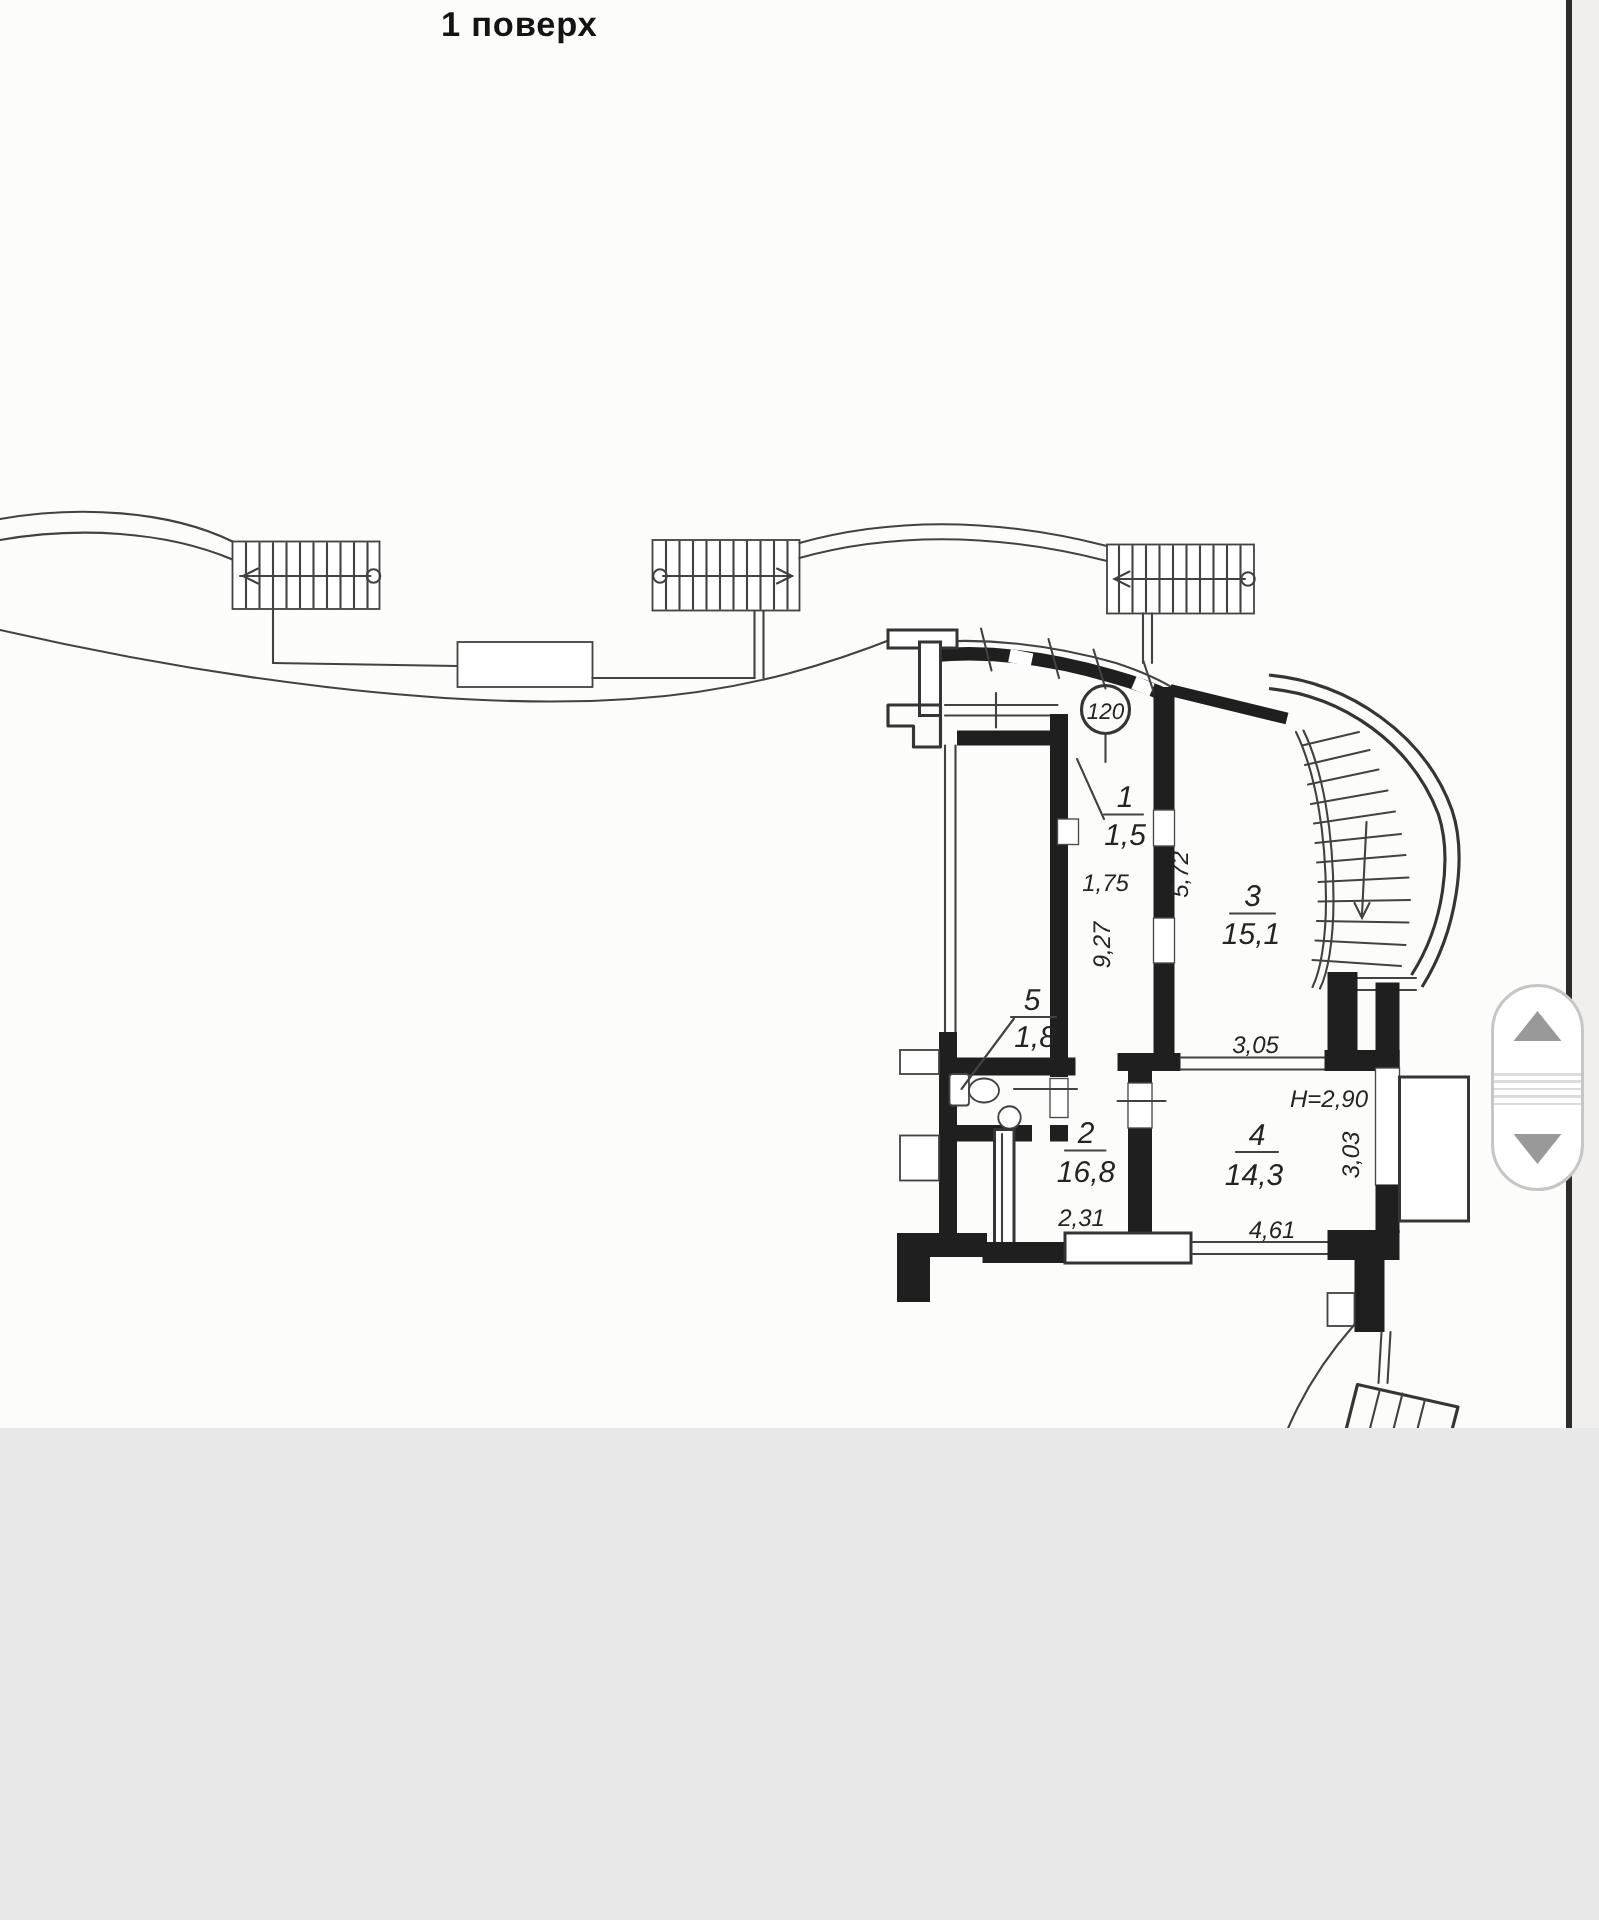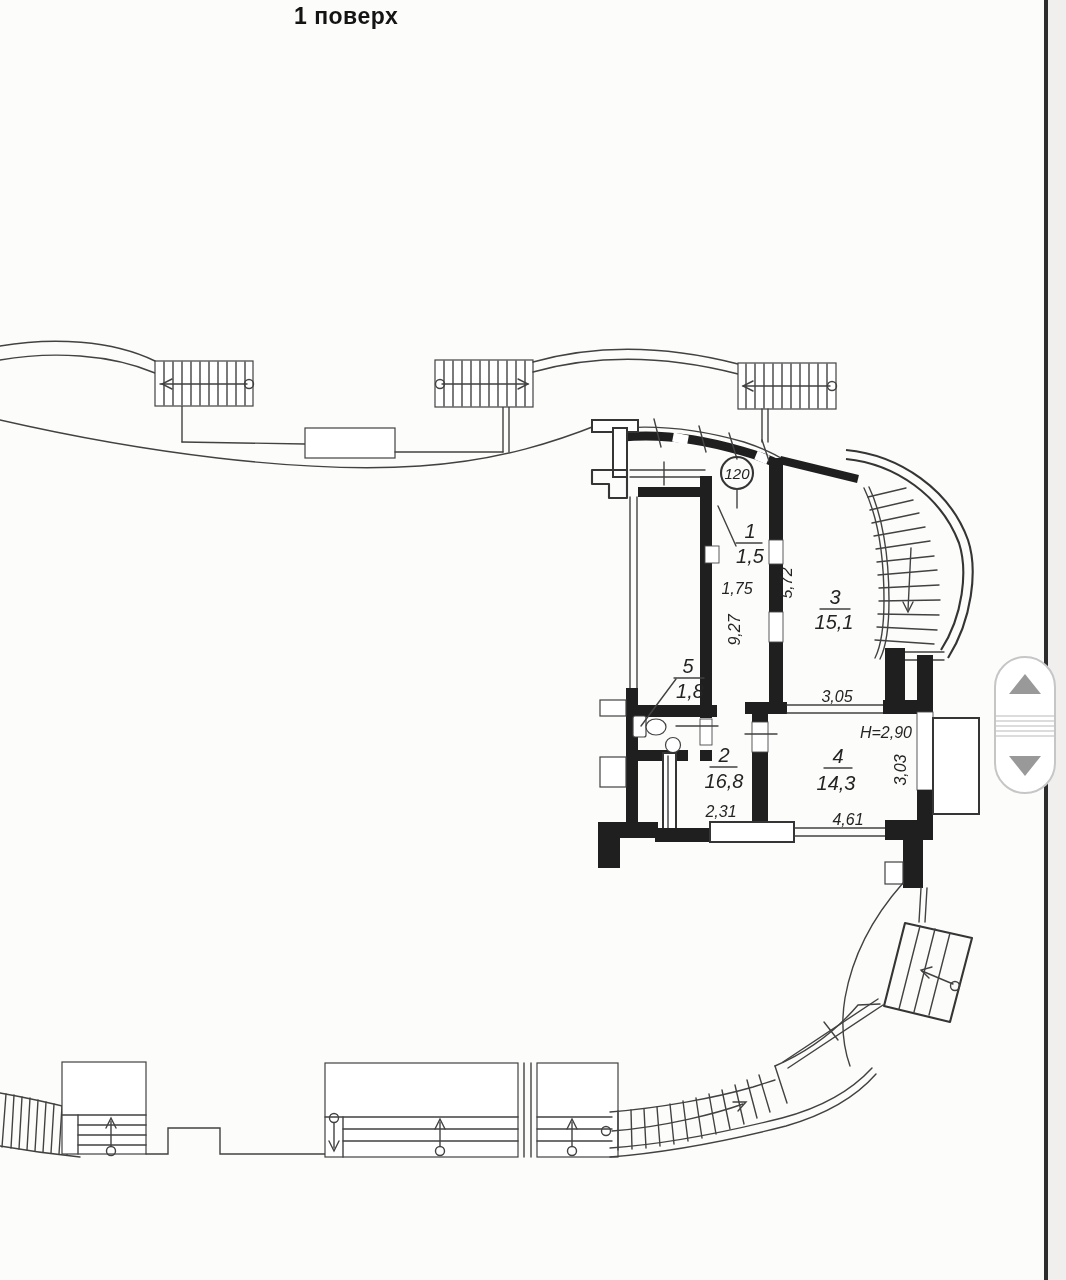--- a/index.html
+++ b/index.html
@@ -1,17 +1,17 @@
 <!DOCTYPE html>
 <html><head>
 <meta charset="utf-8">
 <style>
   html,body { margin:0; padding:0; background:#e8e8e8; }
   .page {
-    position:relative; width:1066px; height:1280px;
+    position:relative; width:1066px; height:952px;
     background:#fcfcfb; overflow:hidden;
     font-family:"Liberation Sans", sans-serif;
   }
   .title {
     position:absolute; left:294px; top:3px;
     font-size:23px; font-weight:bold; color:#141414; letter-spacing:.5px;
   }
   .plan-svg { position:absolute; left:0; top:0; }
 
   

